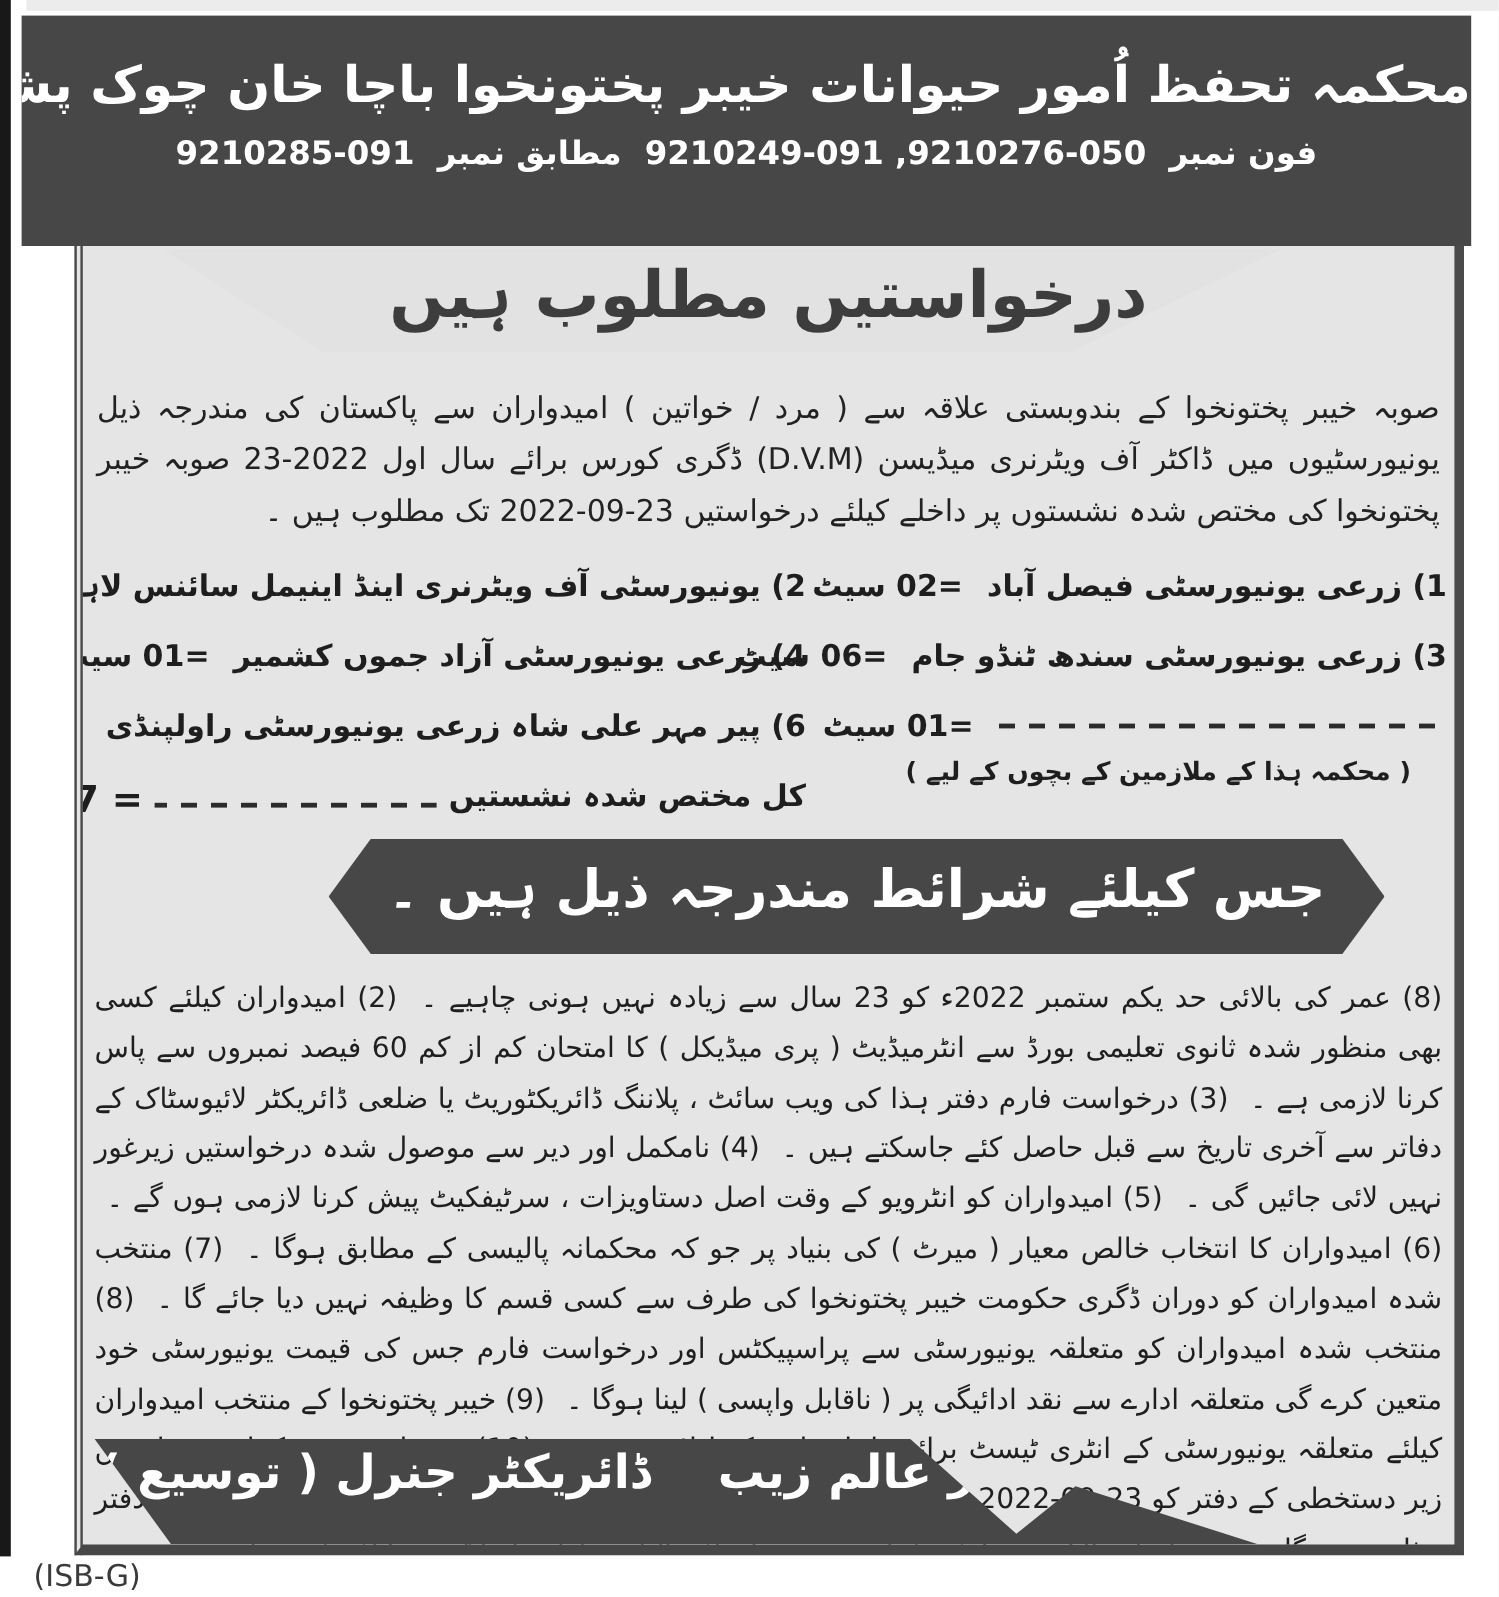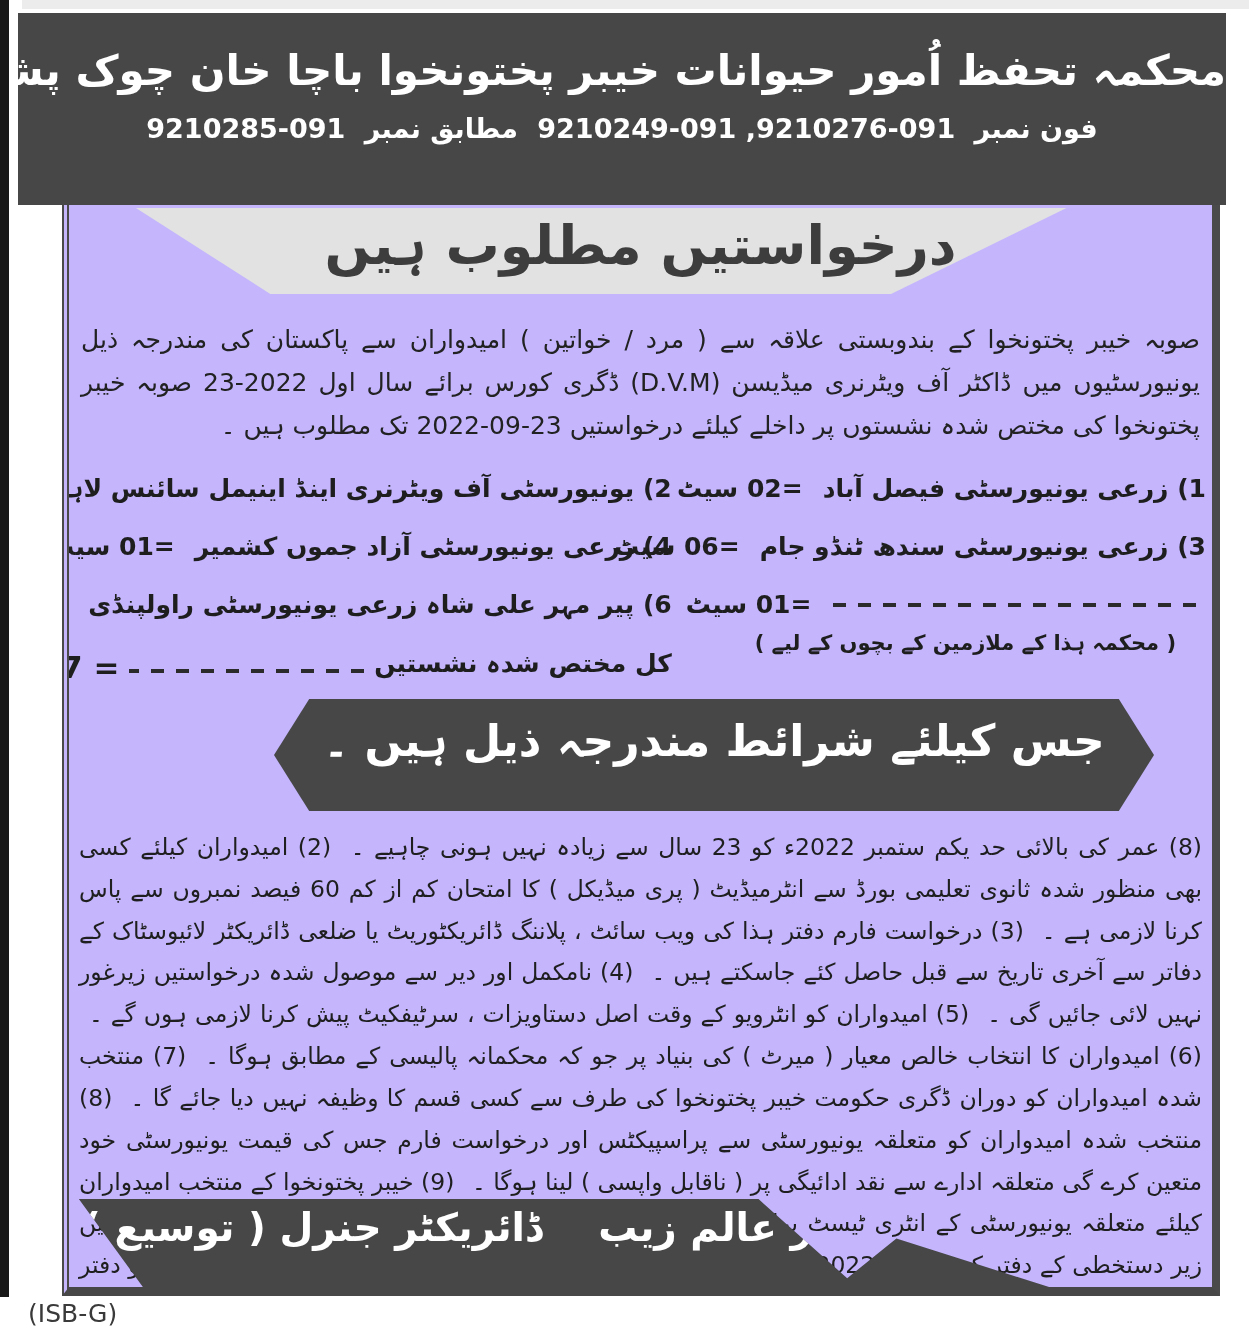--- a/index.html
+++ b/index.html
@@ -17,21 +17,21 @@
   .band{position:absolute;top:0;left:0;width:100%;height:192px;background:#474747;text-align:center;}
   .band-title{
     color:#ffffff;font-weight:800;font-size:42px;line-height:1.15;
     padding-top:34px;white-space:nowrap;overflow:hidden;
   }
   .band-phones{color:#ffffff;font-weight:700;font-size:27px;padding-top:18px;direction:rtl;}
   .band-phones span{margin:16px 5px;}
 
   
   .bodybox{
-    position:absolute;top:192px;left:44px;width:1143px;bottom:0;background:#c4b5fd;
+    position:absolute;top:192px;left:44px;width:1143px;bottom:0;background:#e5e5e5;
     border-left:7px double #4a4a4a;border-right:8px solid #4a4a4a;border-bottom:9px solid #474747;
     direction:rtl;overflow:hidden;
   }
 
   
   .banner-apps{
     margin:3px 2px 0 2px;height:86px;background:#e2e2e2;position:relative;
     clip-path:polygon(5.7% 0, 87.4% 0, 72% 100%, 17.5% 100%);
   }
   .banner-apps .txt{
@@ -55,21 +55,21 @@
     flex:1;height:4px;margin:0 10px;align-self:flex-end;margin-bottom:12px;
     background:repeating-linear-gradient(to left,#2b2b2b 0 13px,transparent 13px 25px);
   }
   .uni-seats{white-space:nowrap;}
   .uni-note{font-size:21px;font-weight:700;margin:-8px 30px 6px 0;}
   .total-row{display:flex;align-items:flex-start;font-size:25px;font-weight:700;margin-top:10px;}
   .total-value{font-size:31px;font-weight:800;white-space:nowrap;}
 
   
   .banner-cond{
-    width:880px;height:112px;margin:14px 58px 16px auto;background:#474747;position:relative;
+    width:880px;height:96px;margin:14px 58px 16px auto;background:#474747;position:relative;
     clip-path:polygon(4% 0, 96% 0, 100% 50%, 96% 100%, 4% 100%, 0 50%);
   }
   .banner-cond .txt{
     position:absolute;left:0;right:0;top:16px;text-align:center;
     color:#ffffff;font-size:44px;font-weight:800;
   }
 
   
   .conds{
     margin:4px 10px 0 10px;font-size:23.5px;line-height:1.78;text-align:justify;color:#1f1f1f;
@@ -111,21 +111,21 @@
 
 <div class="page-edge"></div>
 <div class="top-strip"></div>
 
 <div class="ad">
 
   <div class="band">
     <div class="band-title">محکمہ تحفظ اُمور حیوانات خیبر پختونخوا باچا خان چوک پشاور</div>
     <div class="band-phones">
       <span>فون نمبر</span>
-      <span>091-9210276, 091-9210249</span>
+      <span>050-9210276, 091-9210249</span>
       <span>مطابق نمبر</span>
       <span>091-9210285</span>
     </div>
   </div>
 
   <div class="bodybox">
 
     <div class="banner-apps">
       <div class="txt">درخواستیں مطلوب ہیں</div>
     </div>

